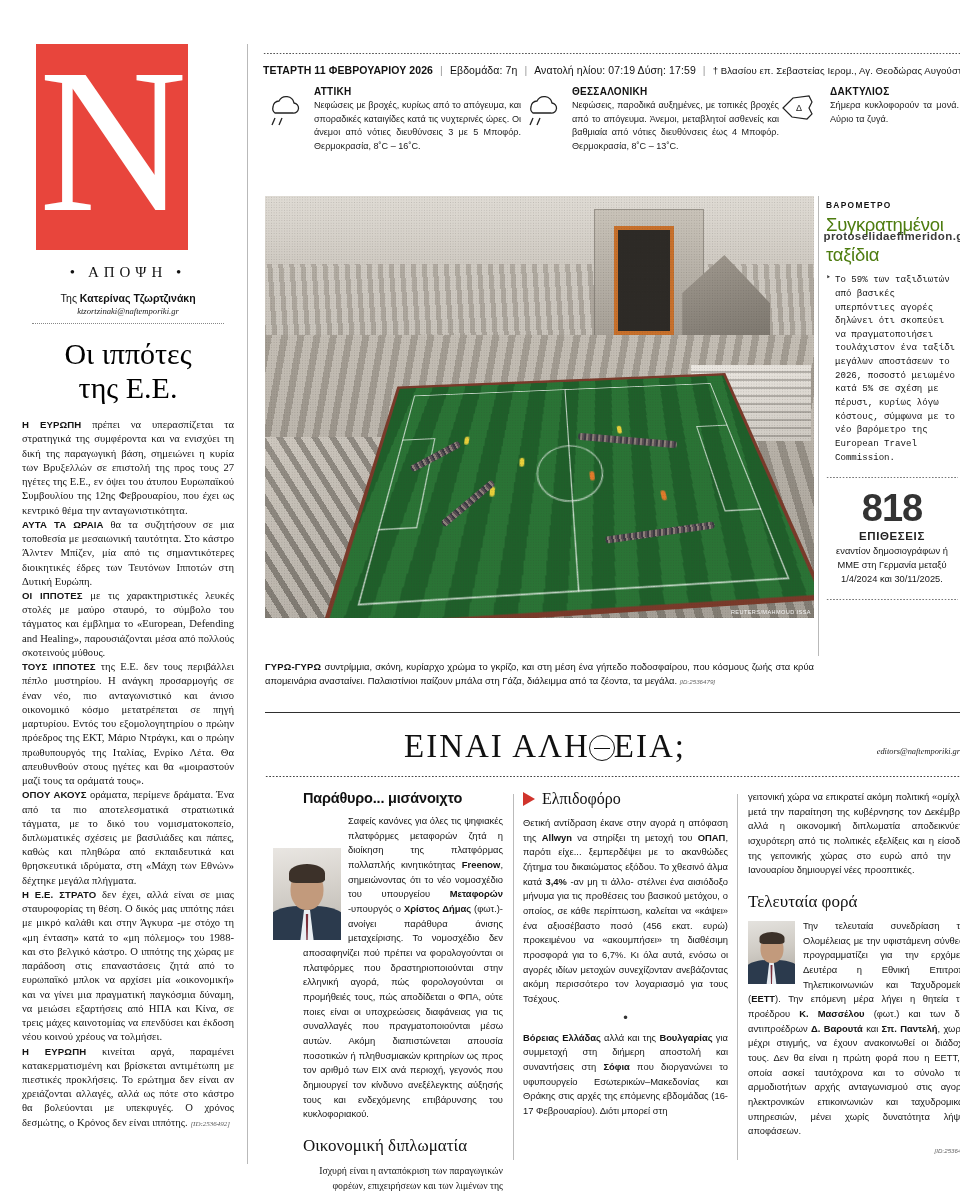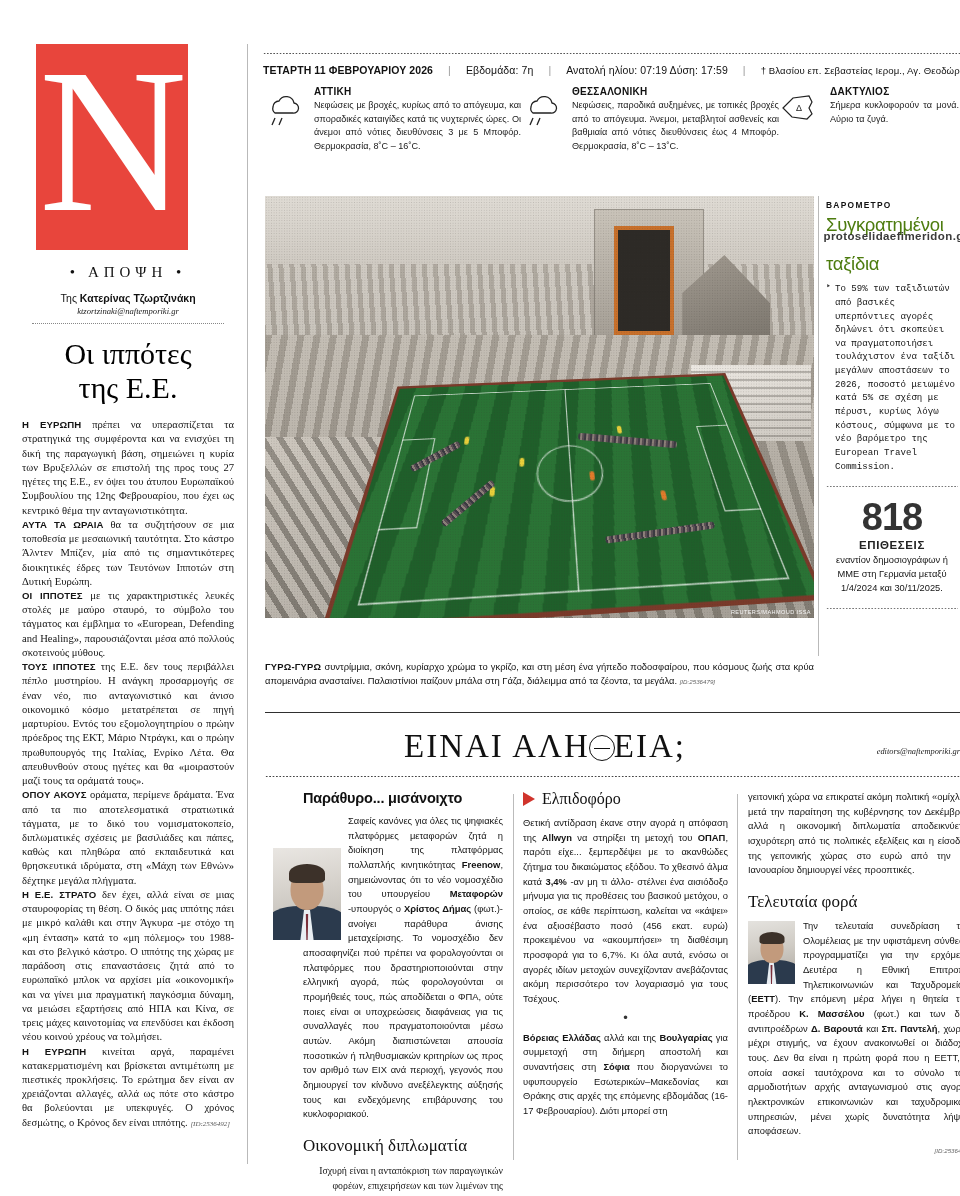--- a/index.html
+++ b/index.html
@@ -68,21 +68,21 @@
 
   
   .topbar { position: absolute; left: 263px; top: 52px; width: 697px; }
   .dotrow {
     height: 3px; width: 100%;
     background-image: radial-gradient(circle, #555 0.7px, transparent 0.9px);
     background-size: 3.2px 3.2px; background-repeat: repeat-x;
   }
   .dateline {
     margin-top: 9px; font-size: 10.5px; color: #111; display: flex;
-    align-items: center; gap: 8px; white-space: nowrap; letter-spacing: 0.1px;
+    align-items: center; gap: 0; white-space: nowrap; letter-spacing: 0.1px;
   }
   .dateline .d1 { font-weight: bold; }
   .dateline .sep { color: #999; padding: 0 7px; font-weight: 300; }
   .dateline .d2, .dateline .d3 { font-weight: 400; }
   .dateline .saints { font-size: 9.6px; }
 
   
   .weather-row {
     position: absolute; left: 263px; top: 86px; width: 697px;
     display: flex; gap: 0;
@@ -482,21 +482,21 @@
     </div>
   </div>
   <div class="photo-caption">
     <b>ΓΥΡΩ-ΓΥΡΩ</b><span> συντρίμμια, σκόνη, κυρίαρχο χρώμα το γκρίζο, και στη μέση ένα γήπεδο ποδοσφαίρου, που κόσμους ζωής στα κρύα απομεινάρια ανασταίνει. Παλαιστίνιοι παίζουν μπάλα στη Γάζα, διάλειμμα από τα ζέοντα, τα μεγάλα.</span> <span class="ref">[ID:2536479]</span>
   </div>
 
   <div class="sidebar">
     <div class="sb-kicker">ΒΑΡΟΜΕΤΡΟ</div>
     <div class="sb-title">Συγκρατημένοι</div>
     <div class="watermark">protoselidaefimeridon.gr</div>
-    <div class="sb-title" style="margin-top:17px">ταξίδια</div>
+    <div class="sb-title" style="margin-top:8px">ταξίδια</div>
     <div class="sb-body">Το 59% των ταξιδιωτών από βασικές υπερπόντιες αγορές δηλώνει ότι σκοπεύει να πραγματοποιήσει τουλάχιστον ένα ταξίδι μεγάλων αποστάσεων το 2026, ποσοστό μειωμένο κατά 5% σε σχέση με πέρυσι, κυρίως λόγω κόστους, σύμφωνα με το νέο βαρόμετρο της European Travel Commission.</div>
     <div class="sb-dotrule"></div>
     <div class="big-number">818</div>
     <div class="big-label">ΕΠΙΘΕΣΕΙΣ</div>
     <div class="big-sub">εναντίον δημοσιογράφων ή ΜΜΕ στη Γερμανία μεταξύ 1/4/2024 και 30/11/2025.</div>
     <div class="sb-dotrule"></div>
   </div>
 
   <div class="sec2-rule"></div>
   <div class="sec2-title">

